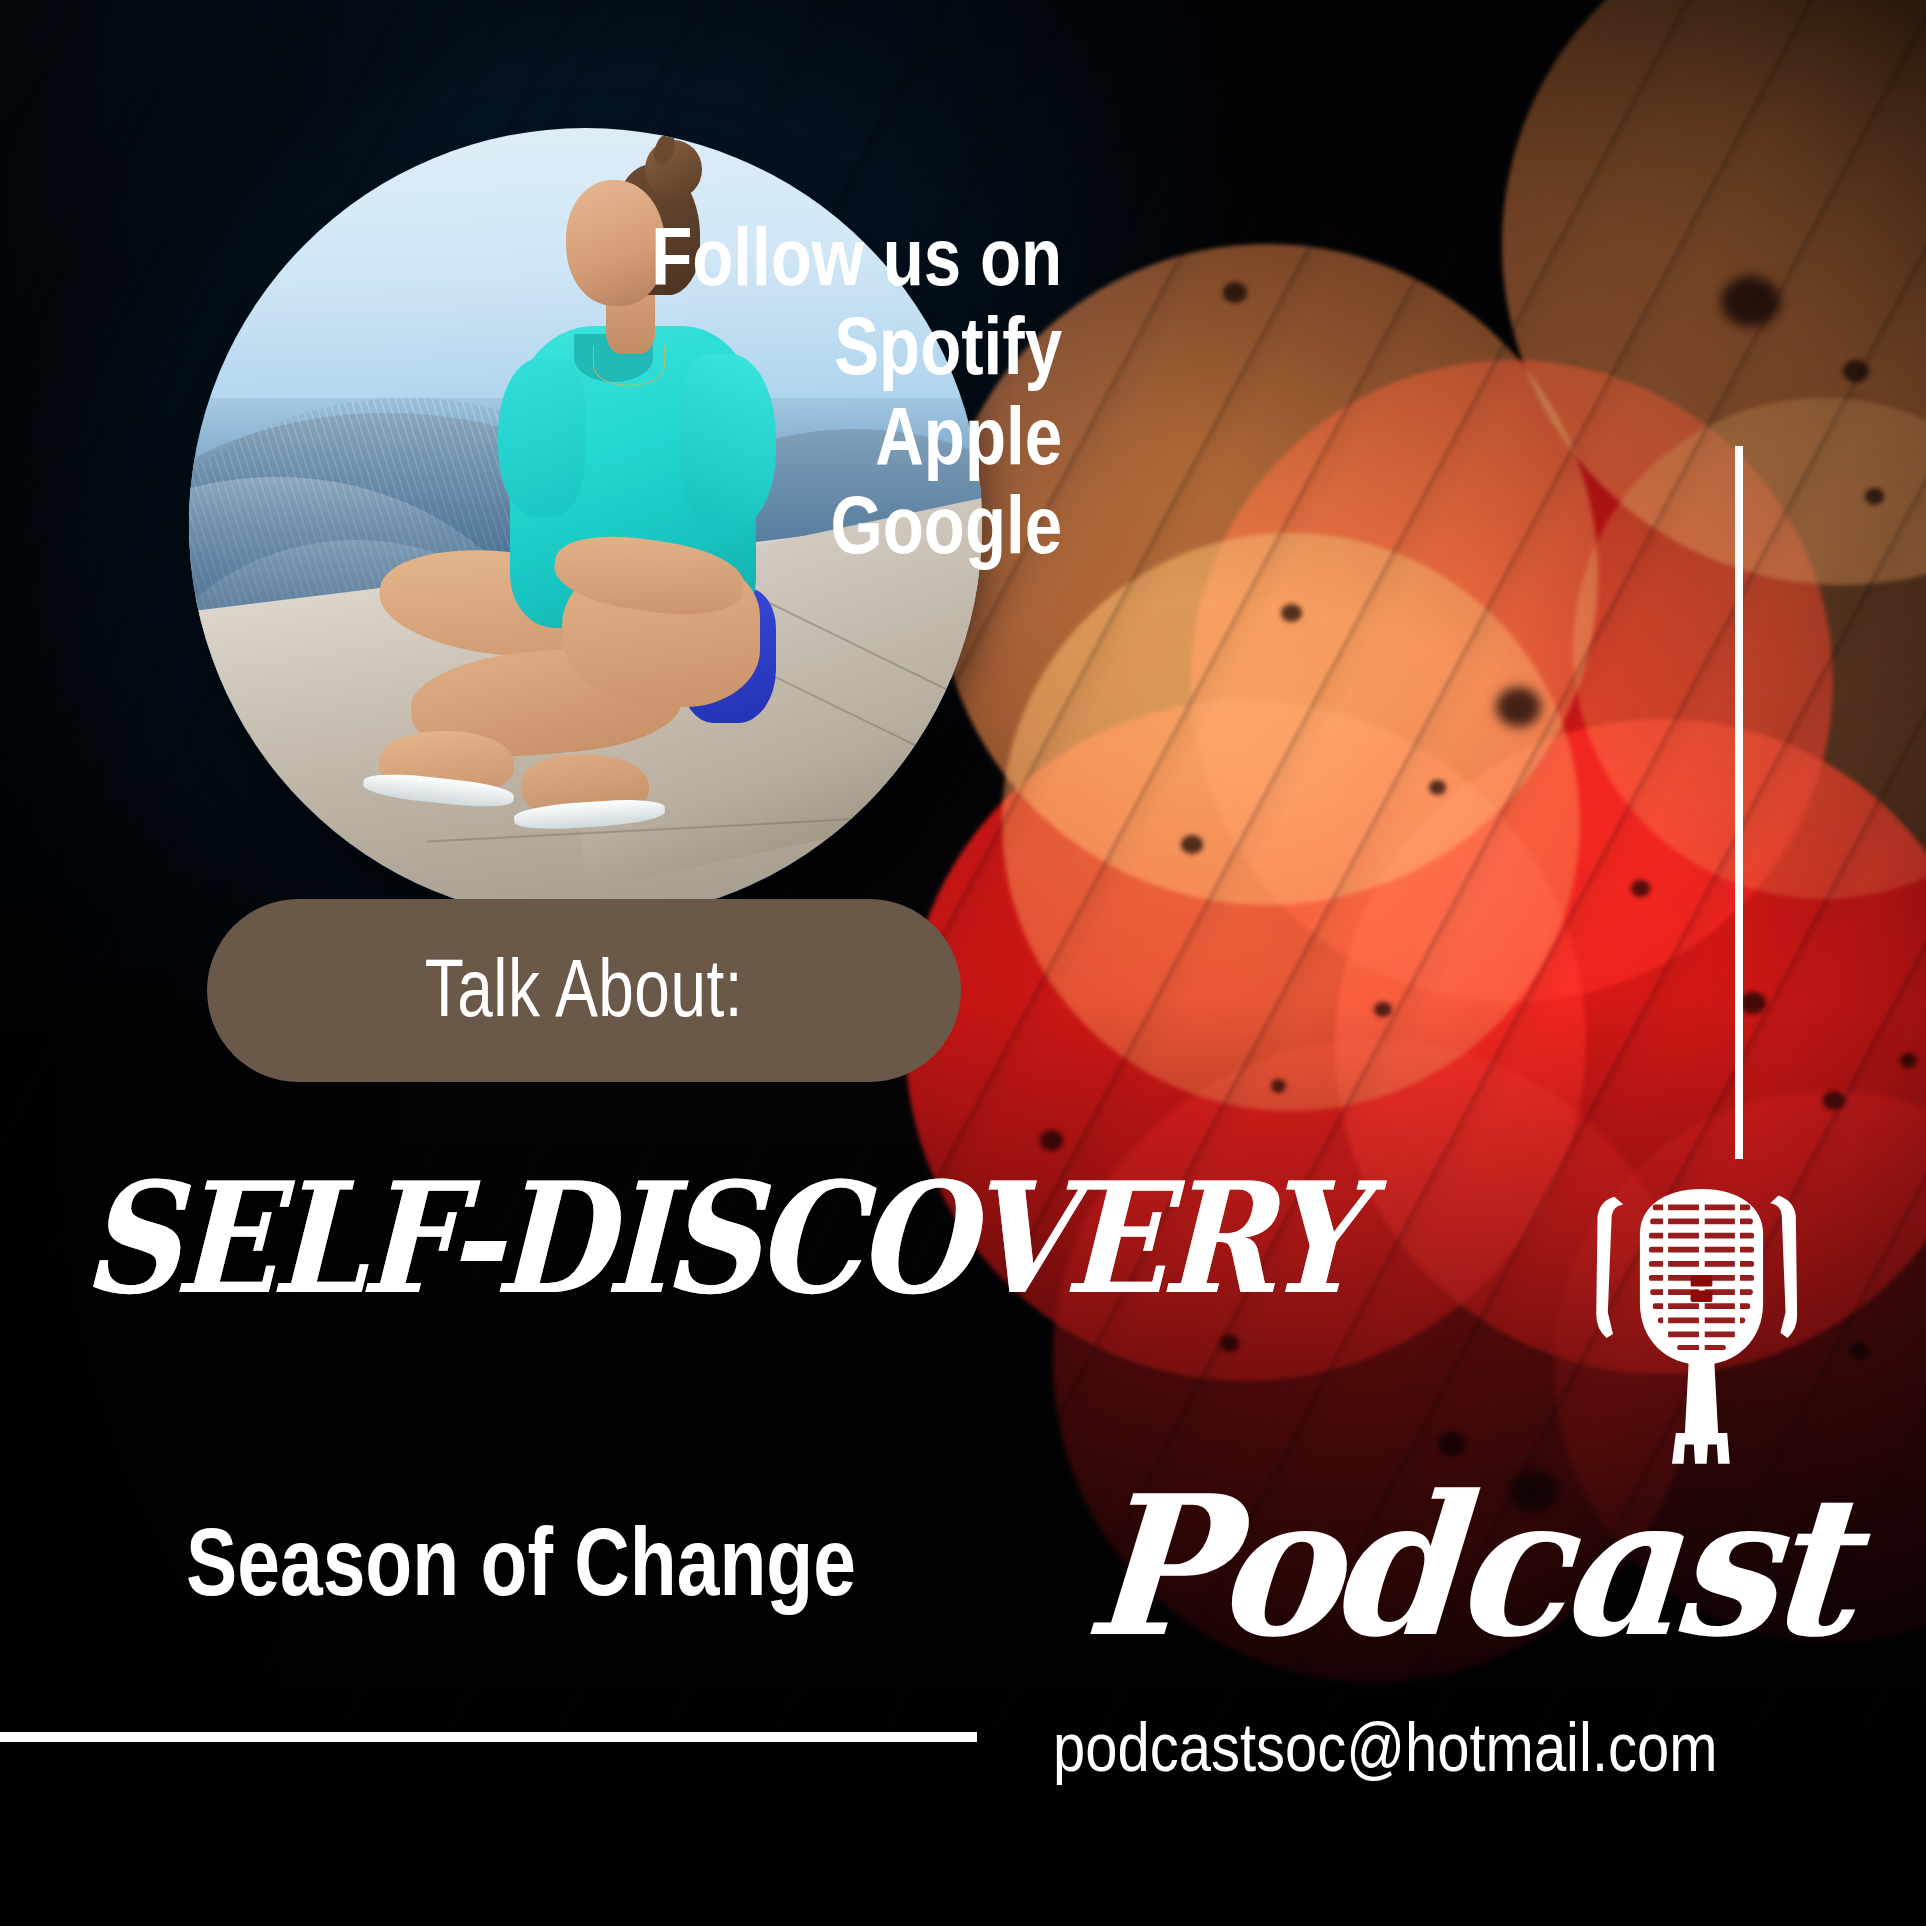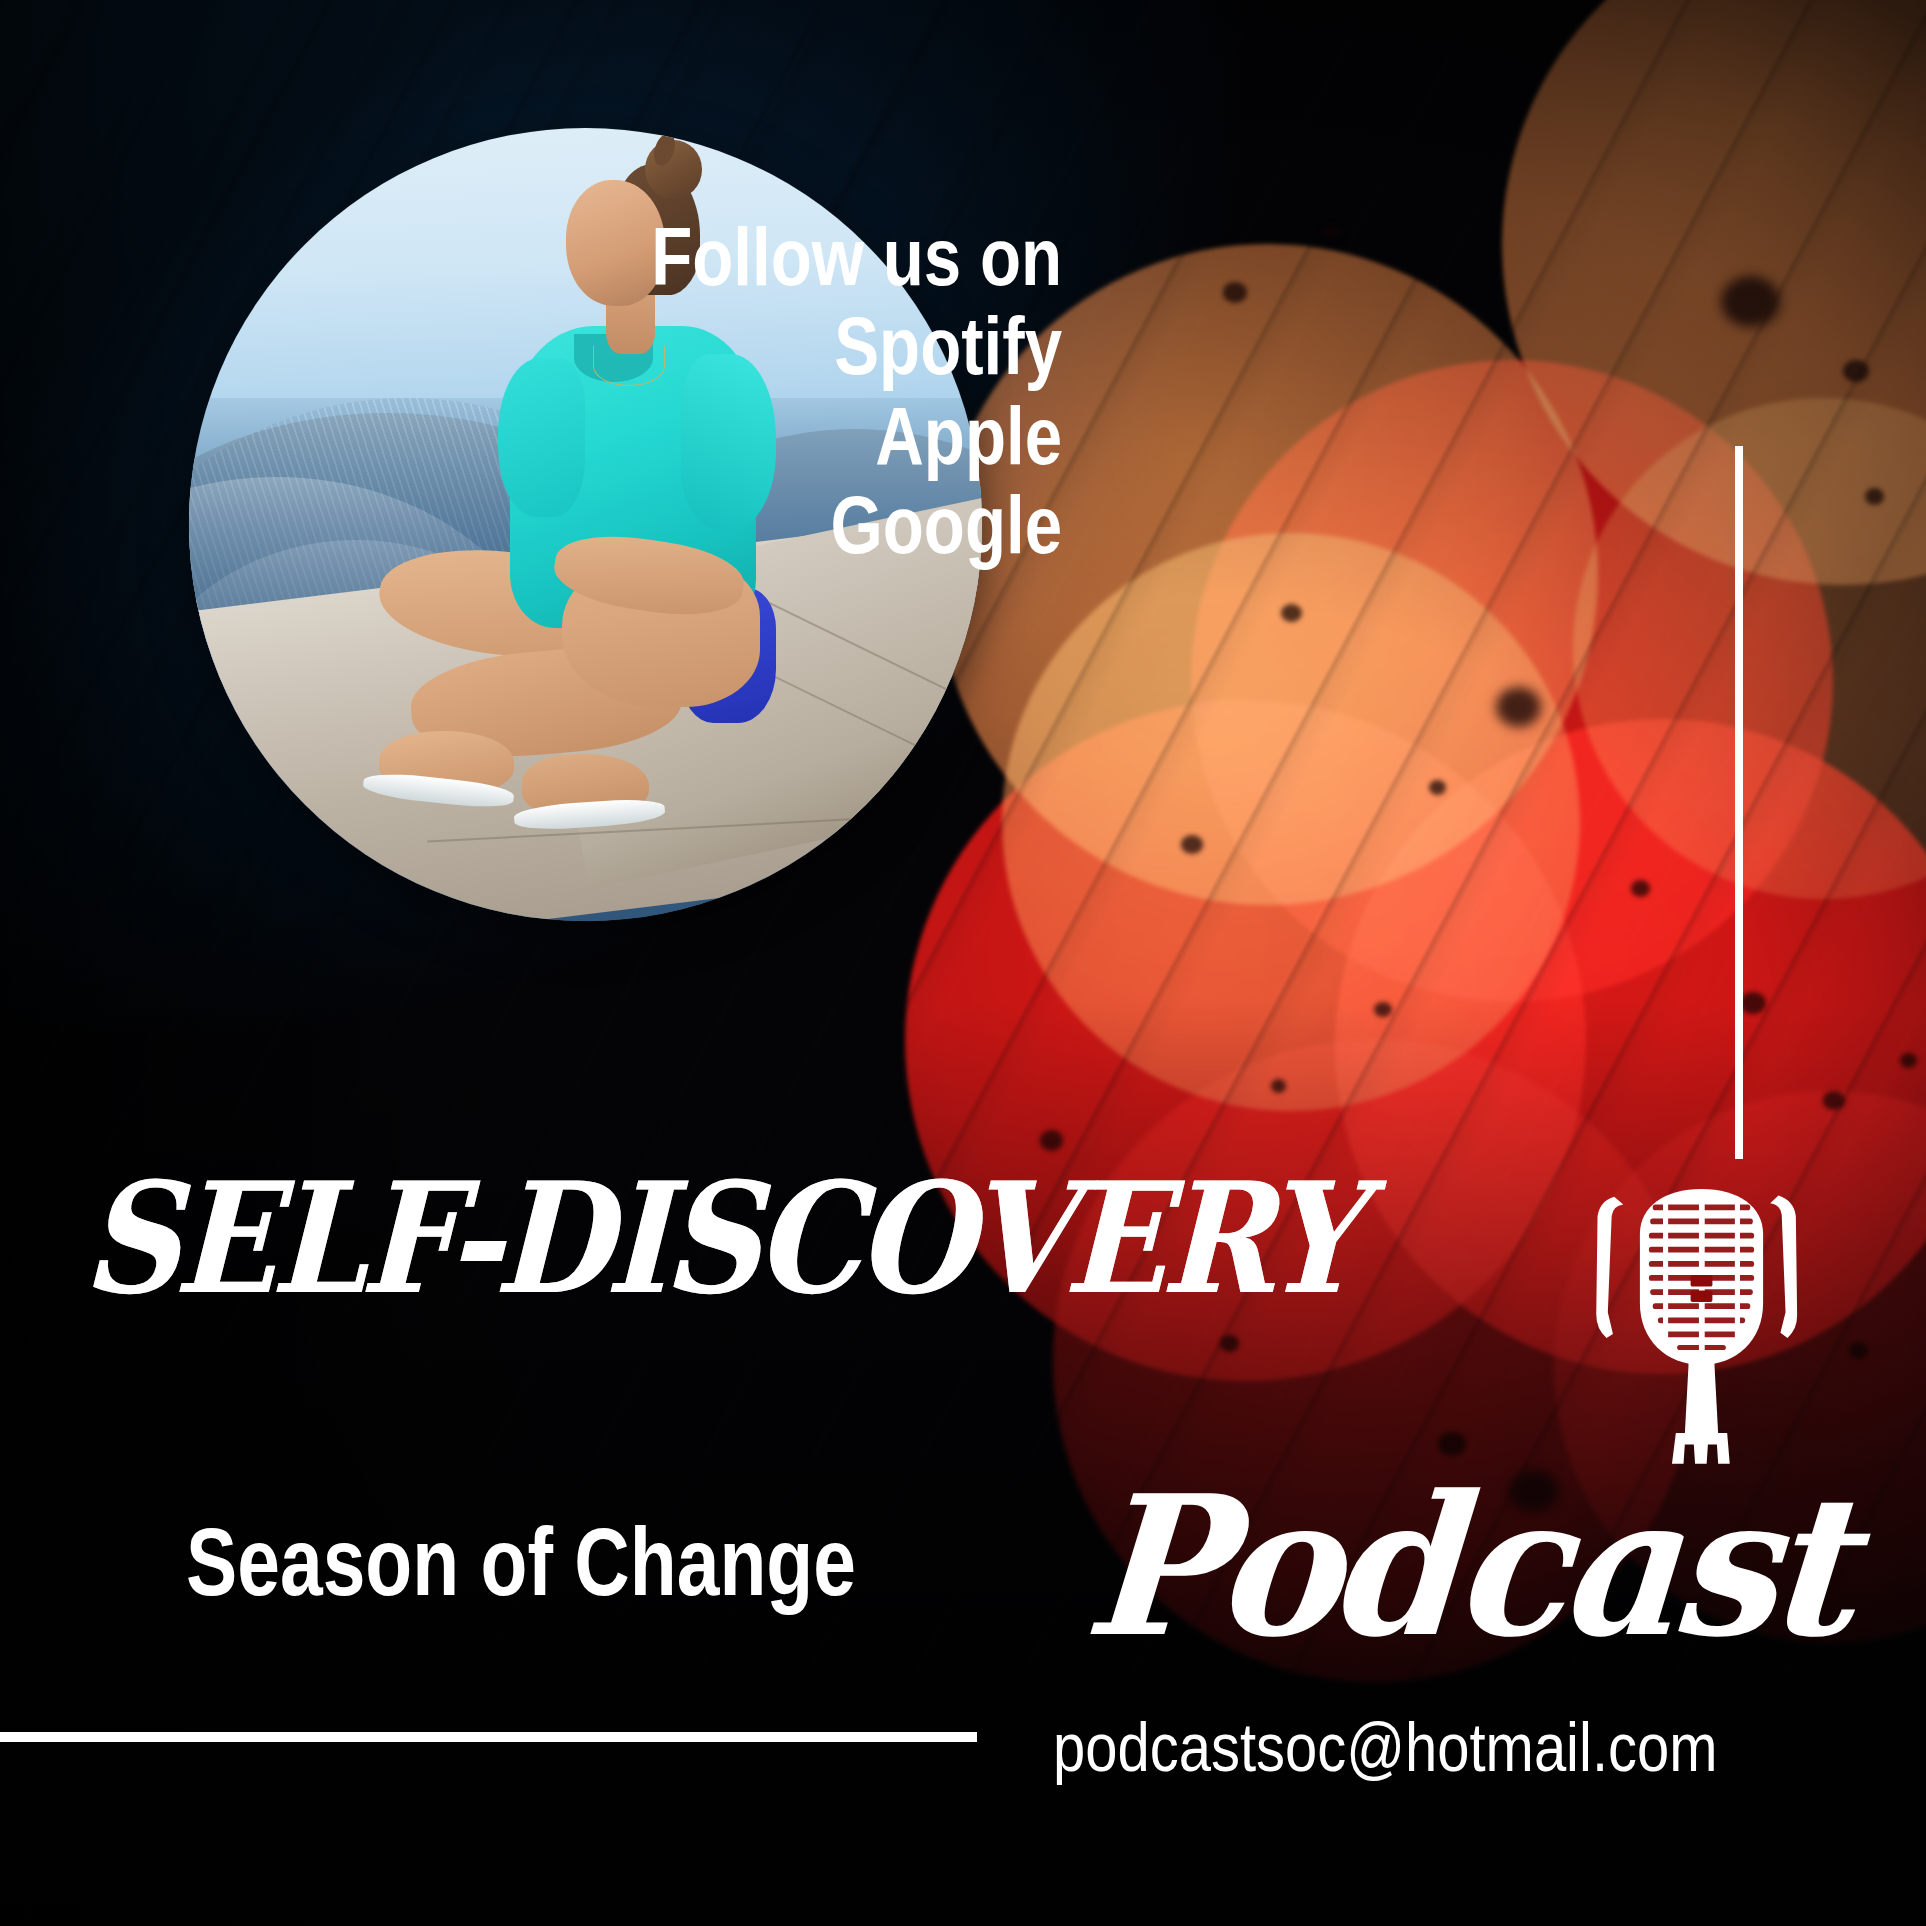--- a/index.html
+++ b/index.html
@@ -308,20 +308,23 @@
 
   <div class="follow">
     <div>Follow us on</div>
     <div>Spotify</div>
     <div>Apple</div>
     <div>Google</div>
   </div>
 
   <div class="vrule"></div>
 
+  <div class="pill">
+    <span class="pill-label">Talk About:</span>
+  </div>
 
   <div class="brush-title">SELF-DISCOVERY</div>
 
   <div class="season">Season of Change</div>
 
   <div class="mic">
     <svg viewBox="0 0 360 470" width="231" height="302" aria-hidden="true">
       <g fill="#ffffff">
 
         <path d="M44 18 q-22 6 -26 30 l-2 150 q-1 26 16 40 l10 -6 -8 -34 l6 -150 q2 -16 18 -18 z"></path>

